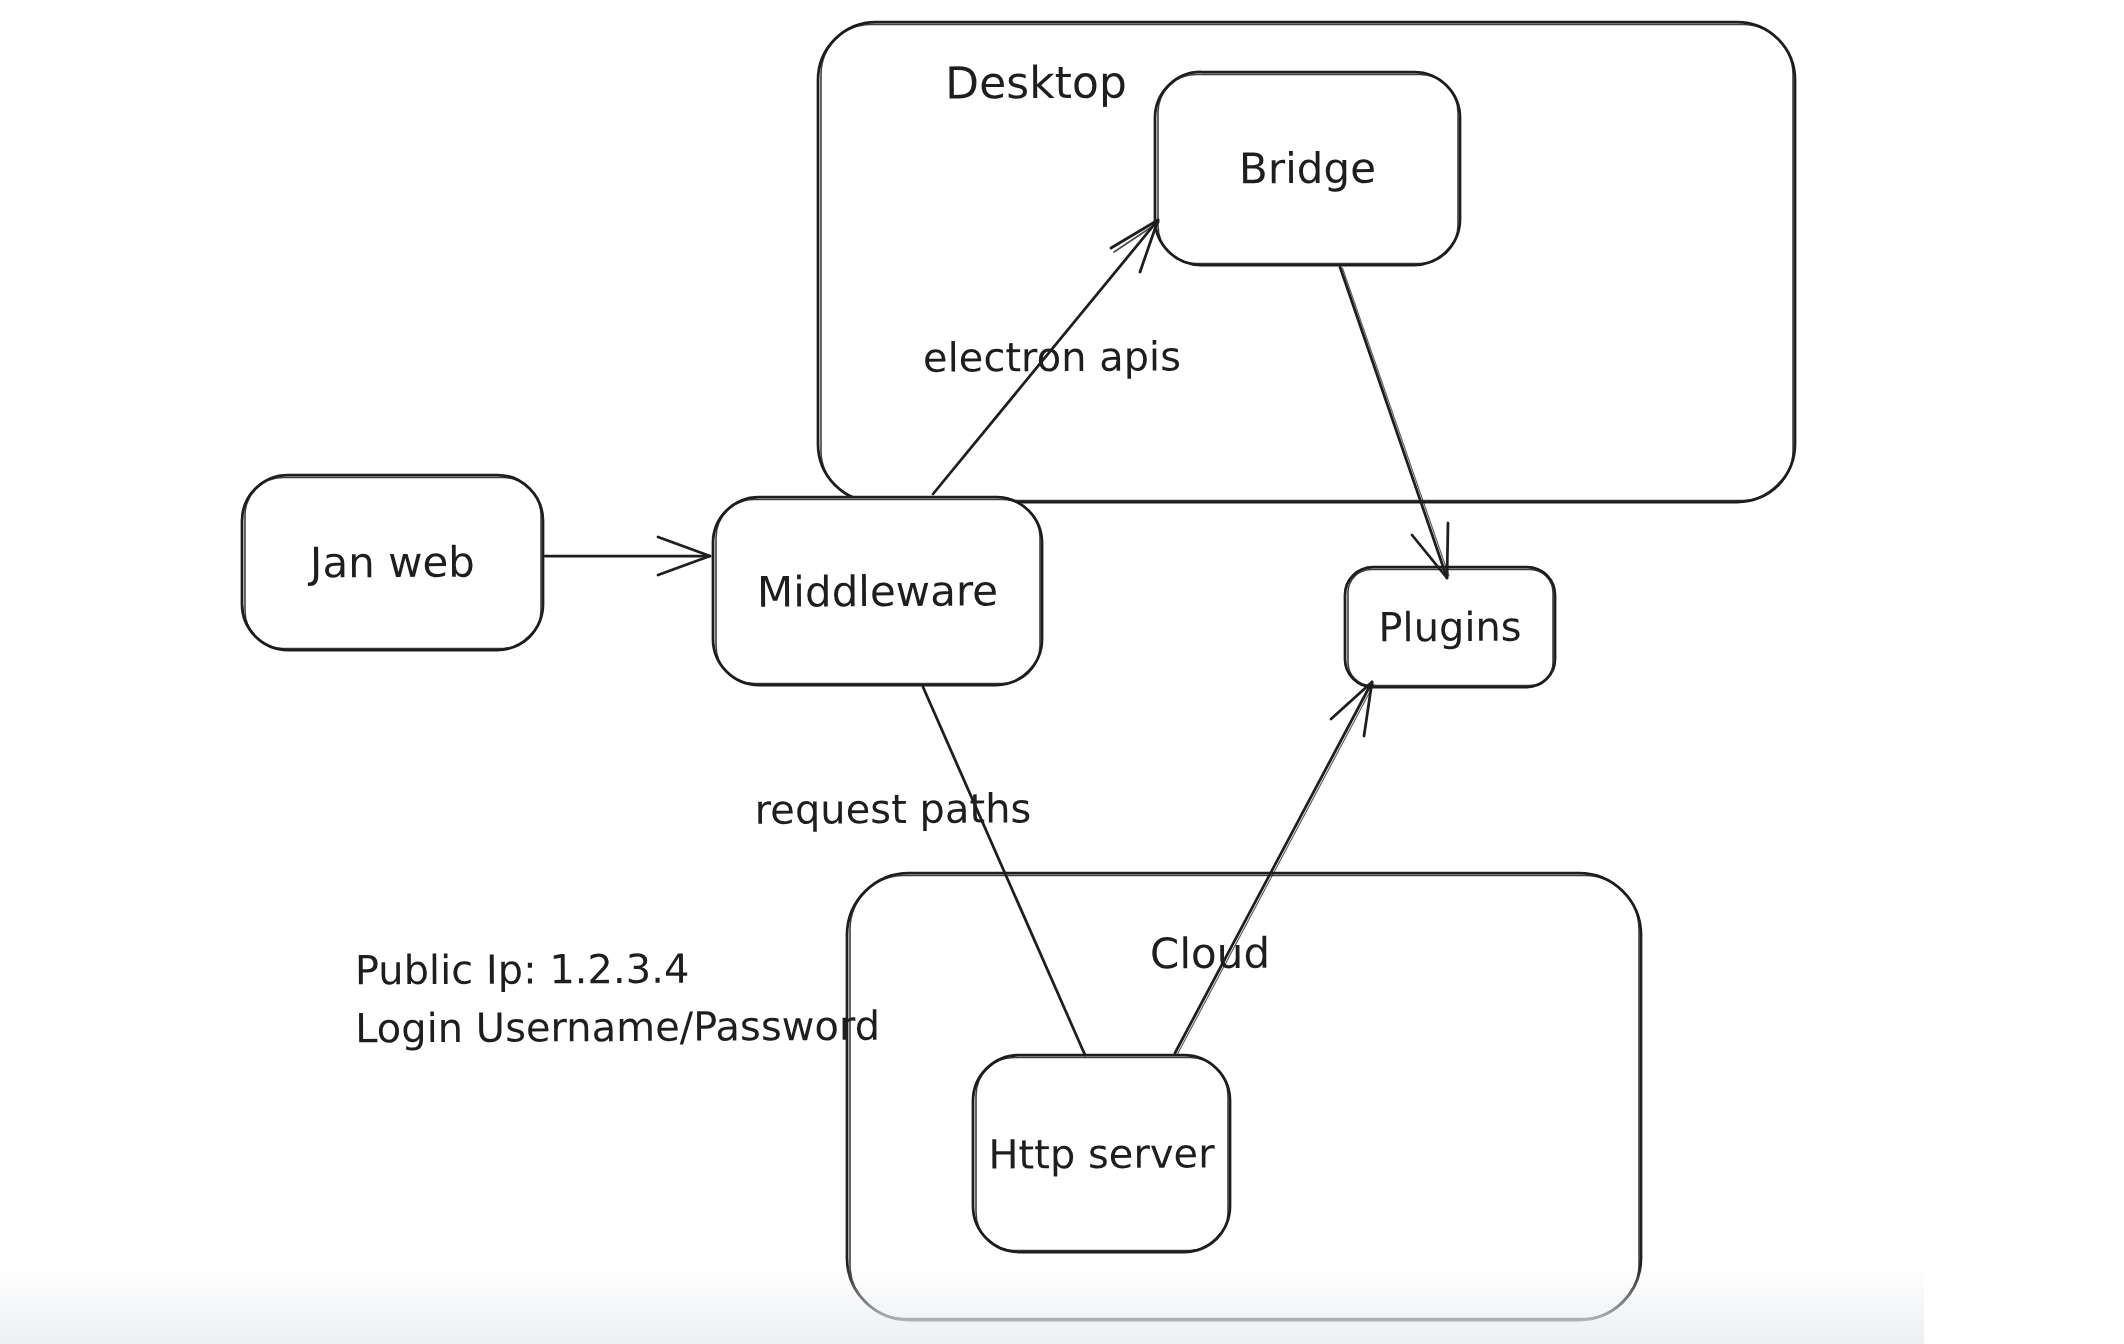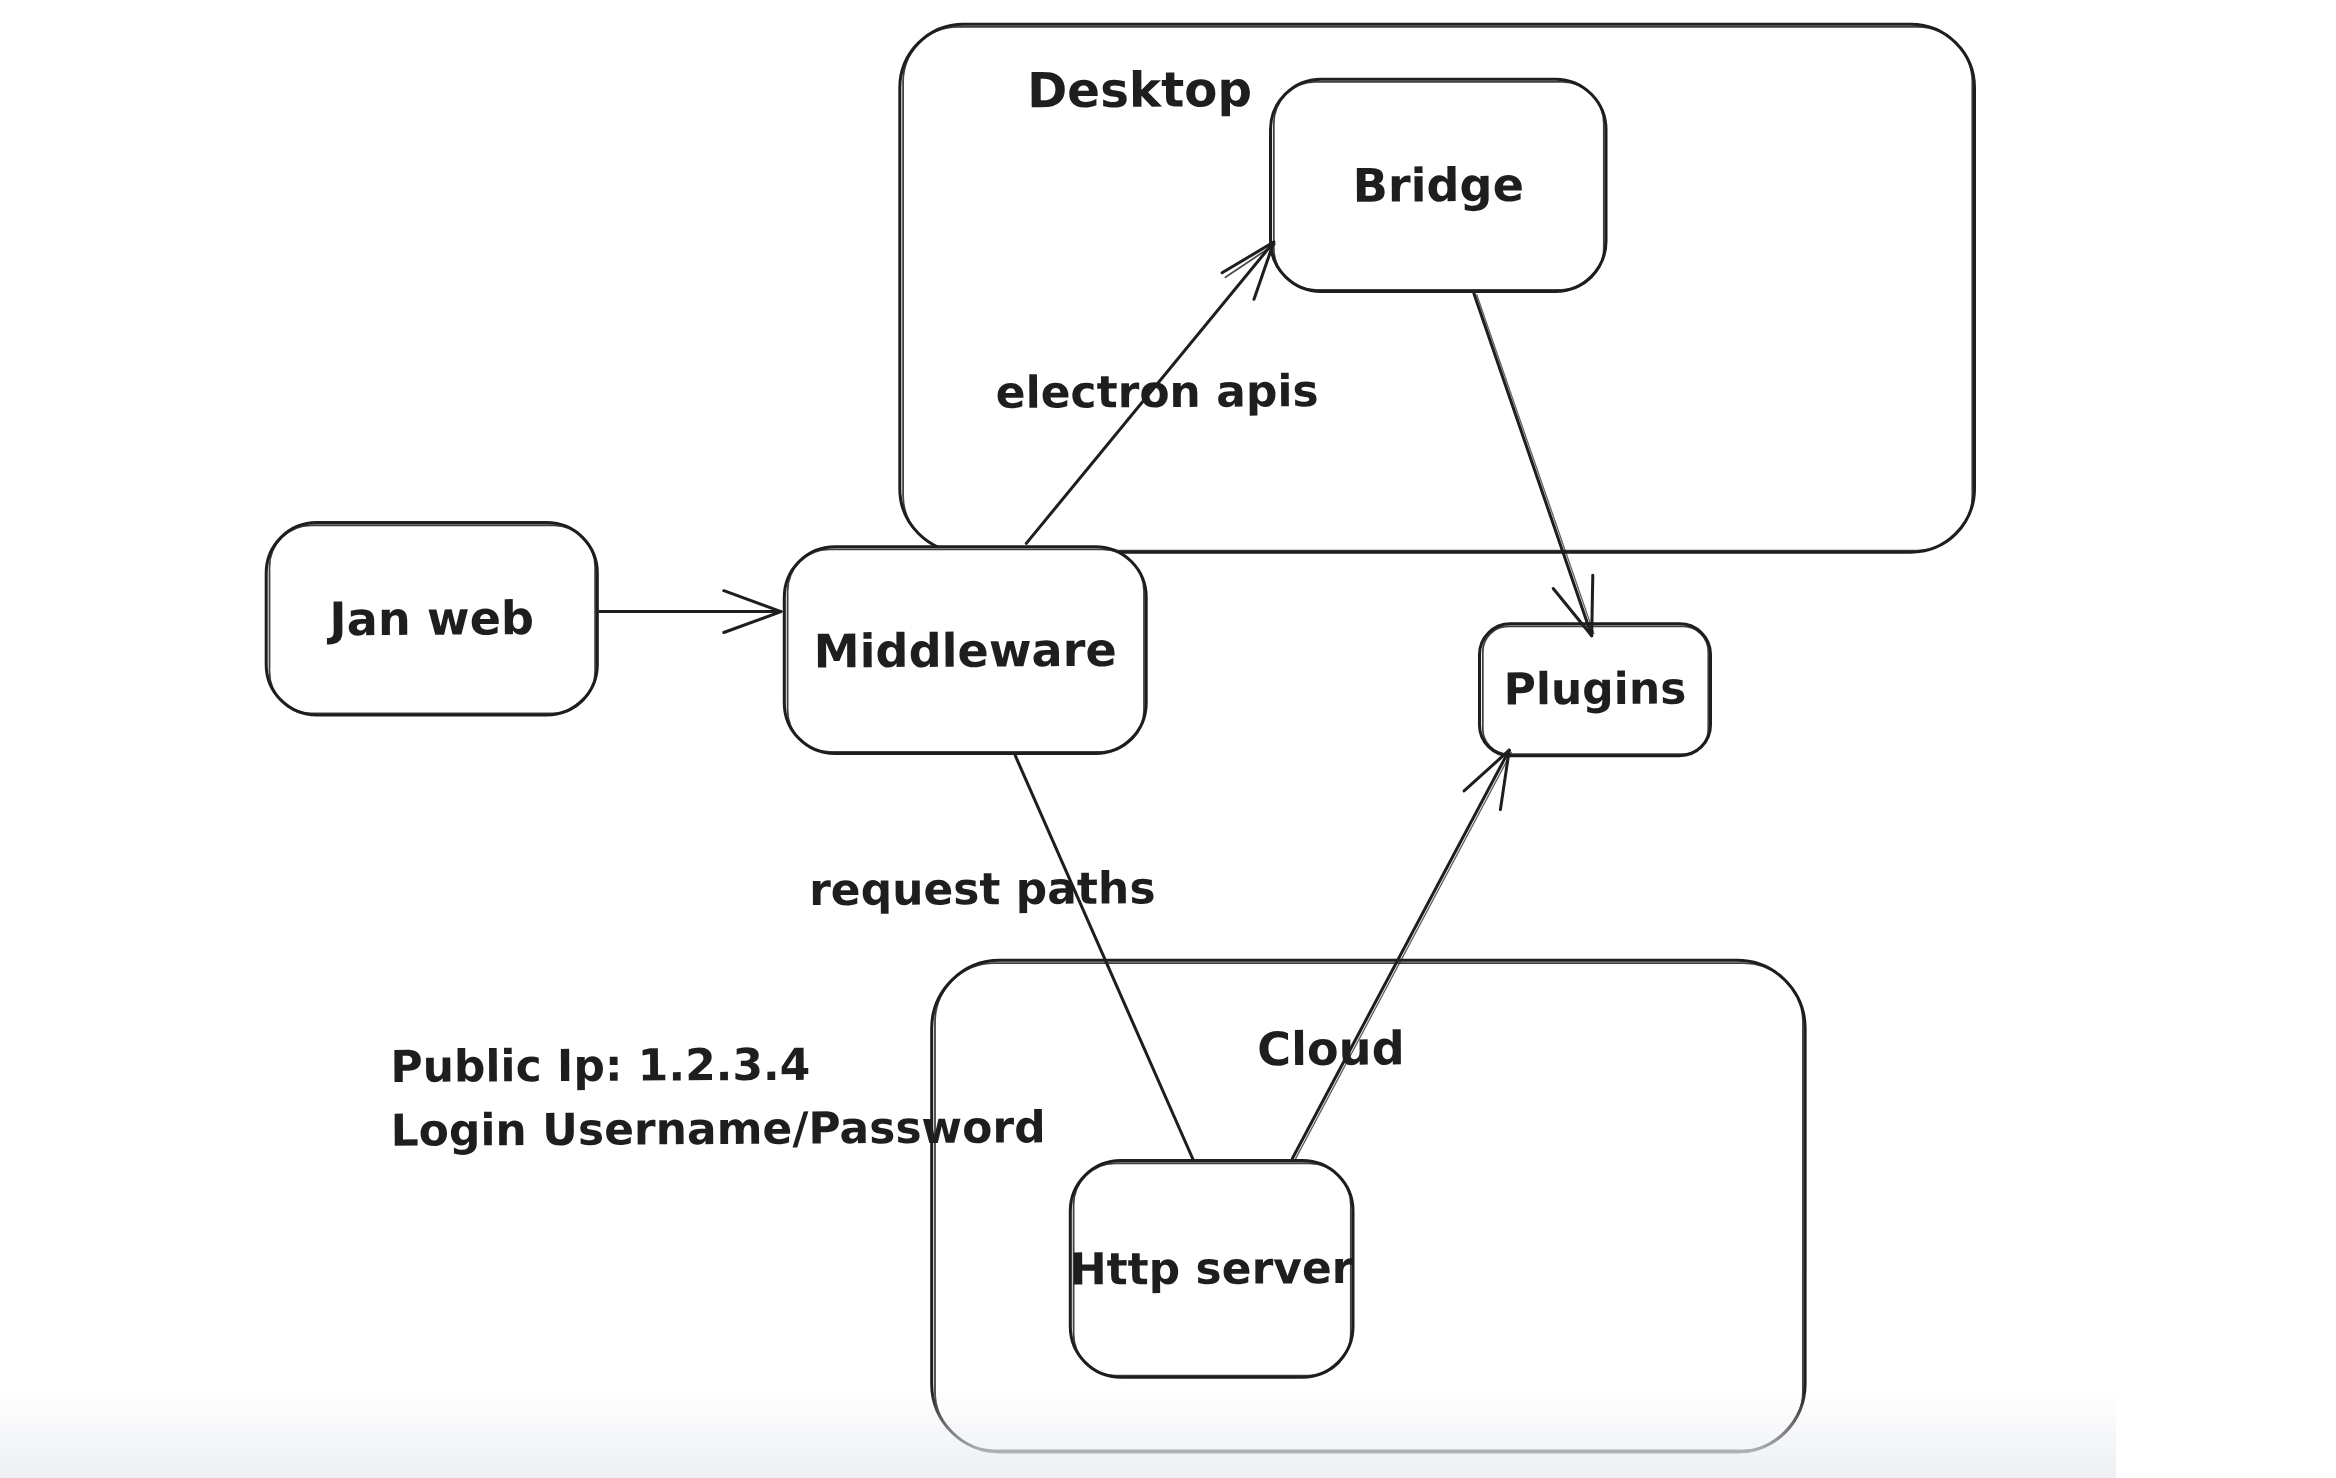--- a/index.html
+++ b/index.html
@@ -7,21 +7,20 @@
     background: #ffffff;
     font-family: "DejaVu Sans", "Liberation Sans", sans-serif;
   }
   #stage {
     position: relative;
     width: 1924px;
     height: 1344px;
     background: #ffffff;
     overflow: hidden;
     color: #1e1e1e;
-    font-weight: bold;
   }
   #shapes {
     position: absolute;
     left: 0; top: 0;
   }
   .lbl {
     position: absolute;
     color: #1e1e1e;
     white-space: nowrap;
     display: flex;

